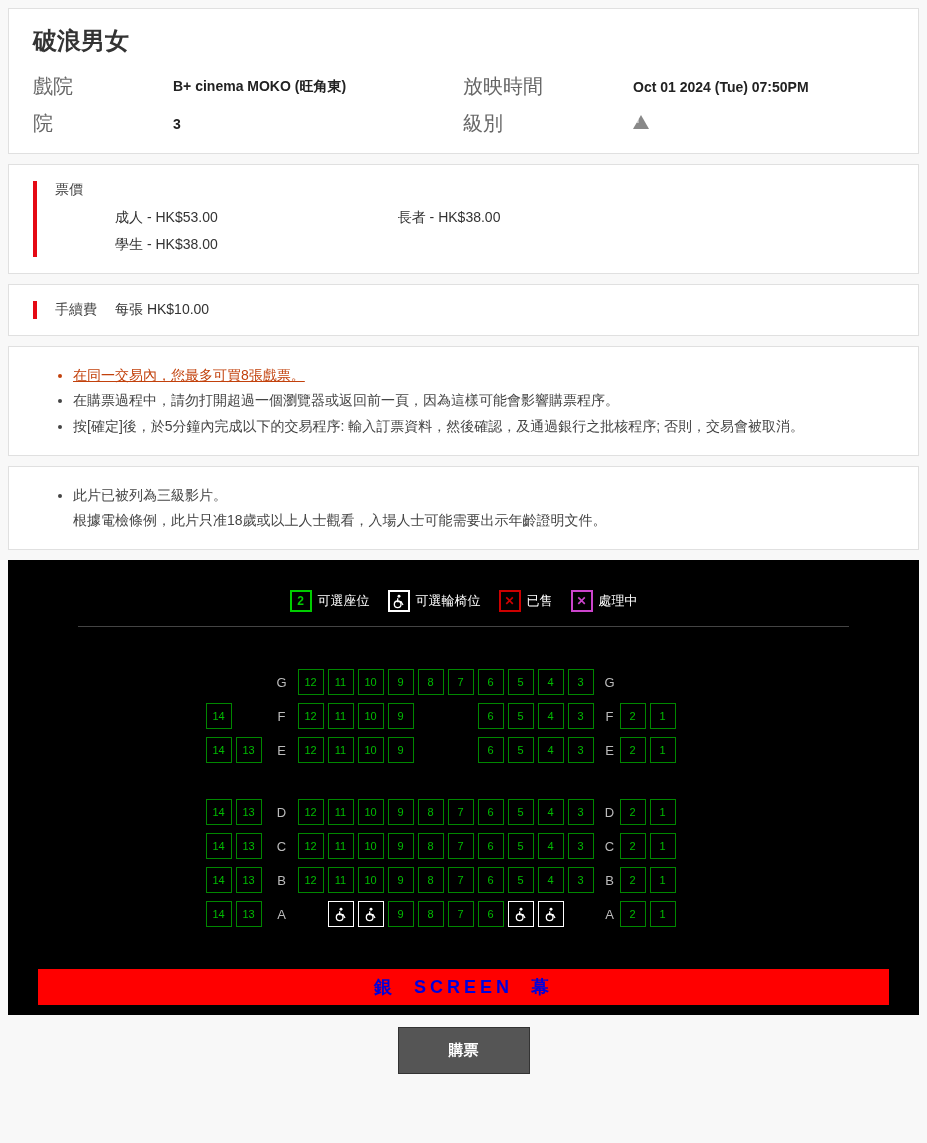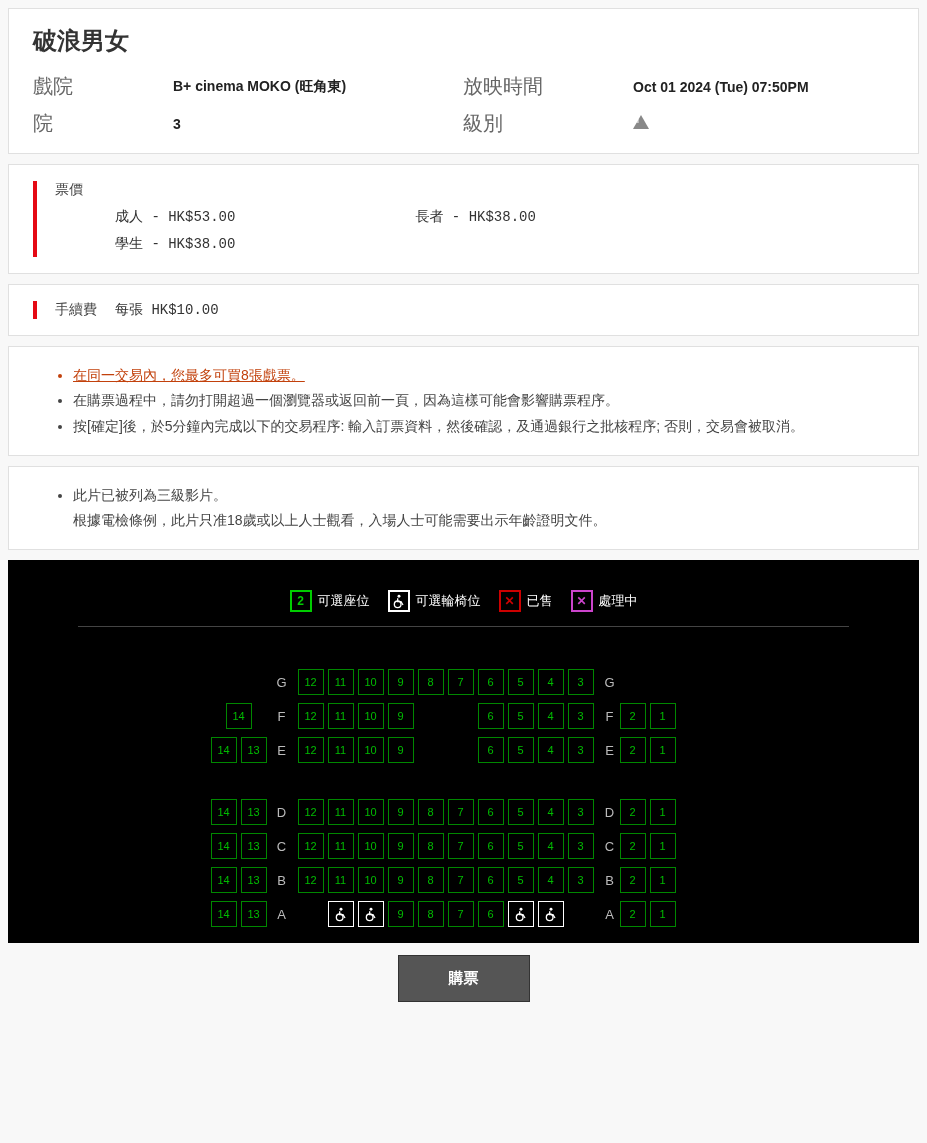--- a/index.html
+++ b/index.html
@@ -5,42 +5,42 @@
   * { box-sizing: border-box; margin: 0; padding: 0; }
   body { font-family: Arial, "Microsoft JhengHei", sans-serif; background: #f8f8f8; color: #333; font-size: 14px; }
   .wrap { width: 927px; margin: 0 auto; padding: 8px; }
   .card { background: #fff; border: 1px solid #e0e0e0; padding: 16px 24px; margin-bottom: 10px; }
   .movie-title { font-size: 24px; font-weight: bold; margin-bottom: 16px; }
   .info-grid { display: grid; grid-template-columns: 140px 290px 170px 1fr; row-gap: 10px; align-items: center; }
   .info-label { color: #666; font-size: 20px; }
   .info-val { font-weight: bold; color: #222; }
   .cat-icon { display:inline-block; width:0; height:0; border-left:8px solid transparent; border-right:8px solid transparent; border-bottom:14px solid #888; position:relative; }
   .cat-icon::after { content:"III"; position:absolute; left:-6px; top:3px; font-size:6px; color:#fff; letter-spacing:-0.5px;}
-  .accent-bar { border-left: 4px solid #e50914; padding-left: 18px; display:flex;font-family:Liberation Mono, monospace; }
+  .accent-bar { border-left: 4px solid #e50914; padding-left: 18px; display:flex; }
   .accent-label { width:60px; color:#444; flex-shrink:0;}
   .price-cols { display:flex; gap:180px; }
   .price-col { line-height:1.9;margin-top:23px; }
   ul.notes { list-style: disc; padding-left: 40px; line-height: 1.8; color:#444;}
   .warn { color: #c2410c; text-decoration: underline; }
   
   .seat-area { background:#000; padding: 20px 30px 10px; color:#fff; margin-bottom:6px;}
   .legend { display:flex; justify-content:center; gap:18px; align-items:center; padding:10px 0 14px; border-bottom:1px solid #444; margin: 0 40px 20px;}
   .legend-item { display:flex; align-items:center; gap:6px; font-size:13px;}
   .lg-box { width:22px; height:22px; display:flex; align-items:center; justify-content:center; font-size:12px; font-weight:bold;}
   .lg-avail { border:2px solid #0c0; color:#0c0;}
   .lg-wheel { border:2px solid #fff; color:#fff;}
   .lg-sold  { border:2px solid #c00; color:#c00;}
   .lg-proc  { border:2px solid #c4c; color:#c4c;}
   .seat-block { margin: 40px auto 0; width: 520px;}
   .seat-row { display:flex; align-items:center; height:30px; margin-bottom:4px; }
   .row-label { width:16px; text-align:center; font-size:13px; color:#bbb;}
   .seat { width:26px; height:26px; margin:0 2px; border:1px solid #080; color:#0b0; font-size:11px; display:flex; align-items:center; justify-content:center; cursor:pointer; }
   .seat.wheel { border-color:#fff; color:#fff; background:#000;}
   .gap { width:26px; height:26px; margin:0 2px; visibility:hidden;}
-  .left-extra { display:flex; width:70px; justify-content:center;}
+  .left-extra { display:flex; width:70px; justify-content:flex-start;}
   .center-block { display:flex; margin: 0 6px;}
   .right-extra { display:flex; width:70px;}
   .screen-bar { background:#f00; color:#00d; font-weight:bold; text-align:center; padding:6px 0; letter-spacing:4px; margin:40px 0 0; font-size:18px;}
   .buy-wrap { text-align:center; padding:6px 0 20px;}
   .buy-btn { background:#555; color:#fff; border:1px solid #333; padding:13px 50px; font-size:15px; font-weight:bold; cursor:pointer; }
   .wheel-svg { width:16px; height:16px; }
   .spacer-v { height:28px;}
 </style>
 </head>
 <body>
@@ -308,19 +308,22 @@
             <div class="gap"></div>
           </div>
           <div class="row-label">A</div>
           <div class="right-extra">
             <div class="seat">2</div>
             <div class="seat">1</div>
           </div>
         </div>
       </div>
 
+    <div class="screen-bar">
+      <span>銀</span>&nbsp;&nbsp;<span>SCREEN</span>&nbsp;&nbsp;<span>幕</span>
+    </div>
   </div>
 
   <div class="buy-wrap">
     <button class="buy-btn">購票</button>
   </div>
 
 </div>
 
 </body></html>

